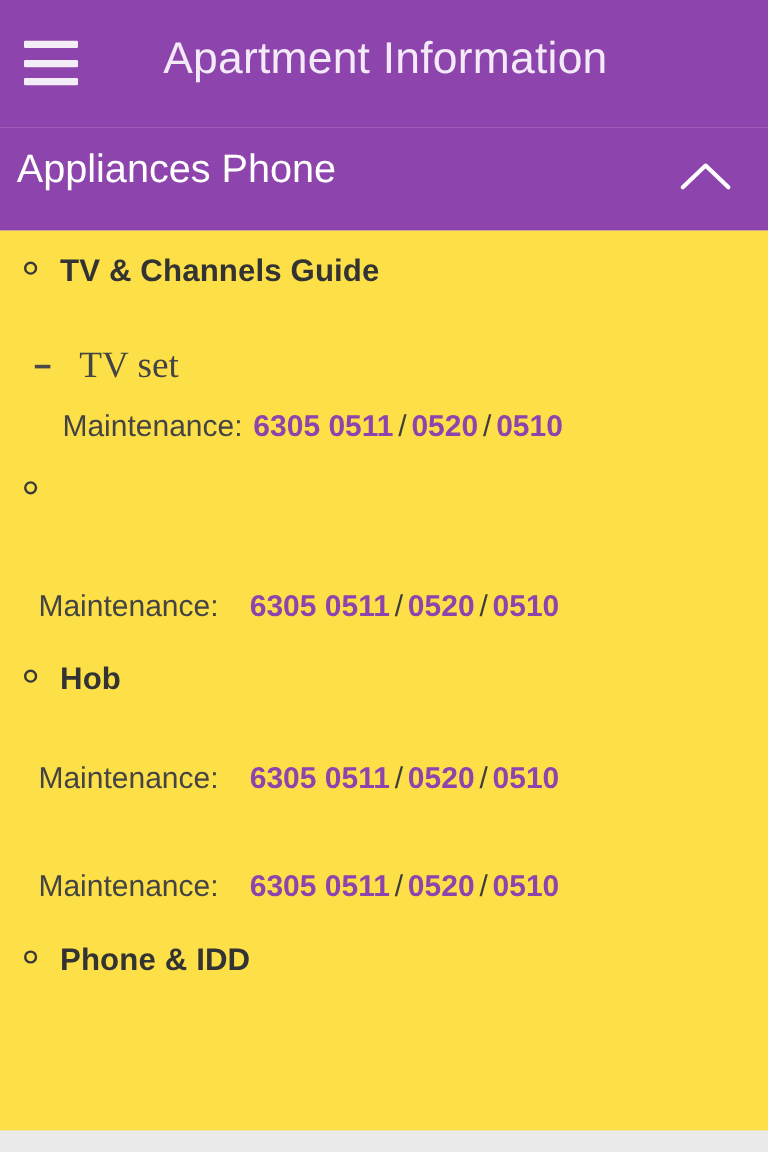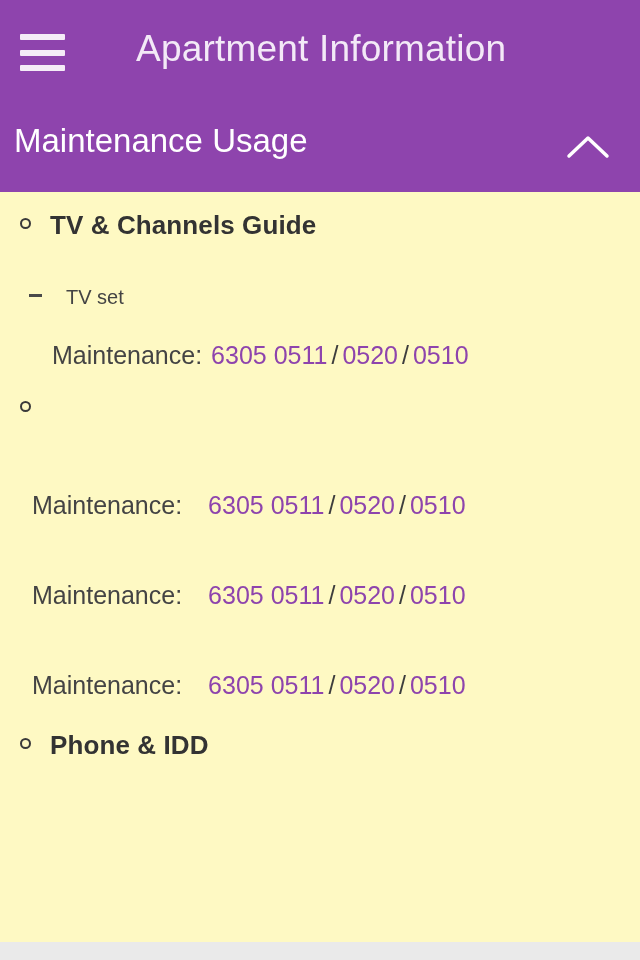--- a/index.html
+++ b/index.html
@@ -77,21 +77,21 @@
     position: absolute;
     right: 30px;
     top: 28px;
     width: 44px;
     height: 26px;
   }
   .chevron svg { display: block; }
 
   
   .content {
-    background: #fef9c3;
+    background: #fde047;
     padding-top: 18px;
     height: 750px;
     box-sizing: border-box;
     overflow: hidden;
   }
 
   .appliance-block {
     padding: 0;
   }
 
@@ -130,23 +130,24 @@
   .dash {
     width: 13px;
     height: 3px;
     background: #4a4a4a;
     margin-right: 24px;
     flex: 0 0 auto;
     position: relative;
     top: -7px;
   }
   .sub-text {
-    font-size: 20px;
+    font-size: 31px;
     color: #444444;
     white-space: nowrap;
+    font-family: Liberation Serif, serif;
   }
   .sub-text.link-italic {
     color: #8e44ad;
     font-style: italic;
   }
 
   .maint-row {
     font-size: 25px;
     color: #444444;
     white-space: nowrap;
@@ -157,20 +158,21 @@
   .maint-row.indent-std { padding-left: 32px; }
 
   .maint-label-gap { display: inline-block; }
   .maint-row.indent-tv .maint-label-gap { width: 9px; }
   .maint-row.indent-std .maint-label-gap { width: 26px; }
 
   .tel {
     color: #8e44ad;
     text-decoration: none;
     cursor: pointer;
+    font-weight: bold;
   }
   .sep {
     color: #3d3d3d;
     padding: 0 4px;
   }
   .sp-22 { height: 22px; }
   .sp-28 { height: 28px; }
 </style>
 </head>
 <body>
@@ -180,21 +182,21 @@
   <div class="appbar">
     <div class="hamburger">
       <span></span>
       <span></span>
       <span></span>
     </div>
     <div class="appbar-title">Apartment Information</div>
   </div>
 
   <div class="section-header">
-    <div class="section-header-label">Maintenance Usage</div>
+    <div class="section-header-label">Appliances Phone</div>
     <div class="chevron">
       <svg width="44" height="26" viewBox="0 0 44 26">
         <polyline points="3,22 22,4 41,22" fill="none" stroke="#ffffff" stroke-width="3.5" stroke-linecap="round" stroke-linejoin="round"></polyline>
       </svg>
     </div>
   </div>
 
   <div class="content">
 
     <div class="appliance-block">
@@ -220,20 +222,24 @@
       </div>
       <div class="sp-22"></div>
       <div class="maint-row indent-std">
         <span>Maintenance:</span><span class="maint-label-gap"></span><a class="tel">6305 0511</a><span class="sep">/</span><a class="tel">0520</a><span class="sep">/</span><a class="tel">0510</a>
       </div>
     </div>
 
     <div class="sp-22"></div>
 
     <div class="appliance-block">
+      <div class="appliance-title">
+        <span class="bullet-ring"></span>
+        <span class="appliance-title-text">Hob</span>
+      </div>
       <div class="sp-22"></div>
       <div class="maint-row indent-std">
         <span>Maintenance:</span><span class="maint-label-gap"></span><a class="tel">6305 0511</a><span class="sep">/</span><a class="tel">0520</a><span class="sep">/</span><a class="tel">0510</a>
       </div>
     </div>
 
     <div class="sp-22"></div>
 
     <div class="appliance-block">
       <div class="sp-22"></div>

